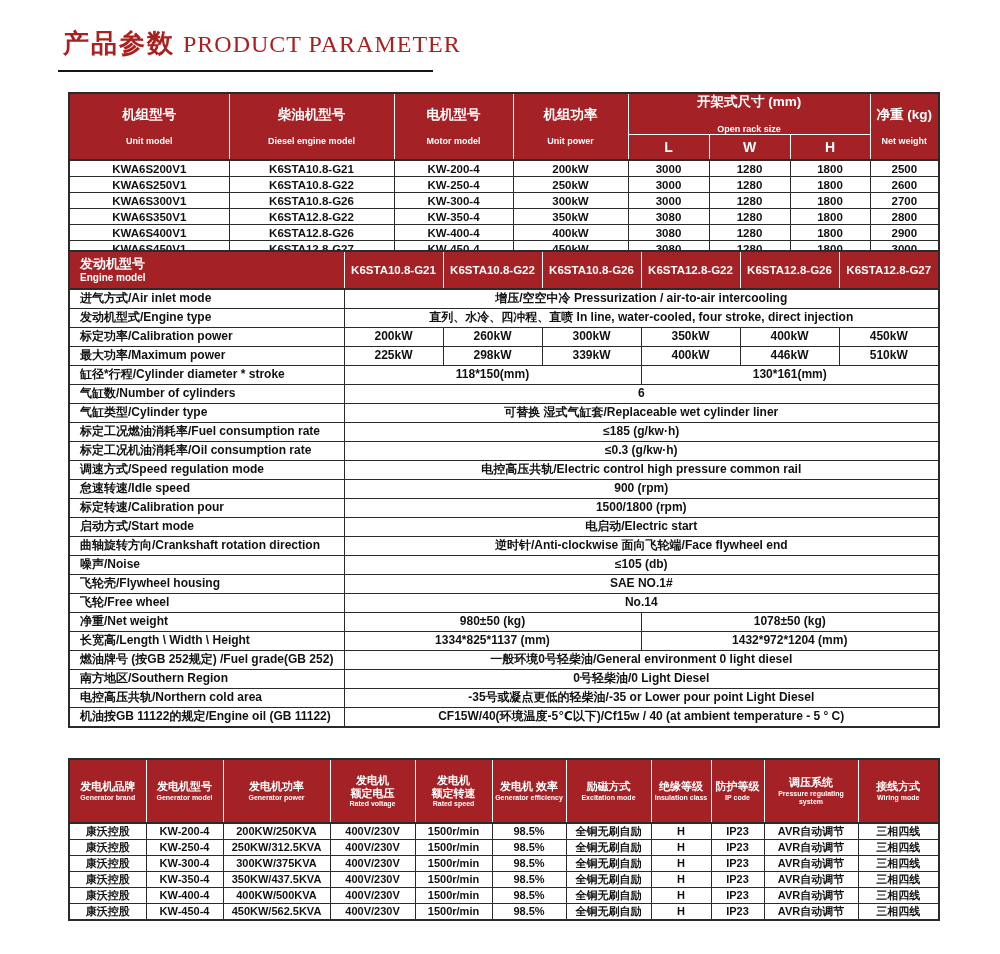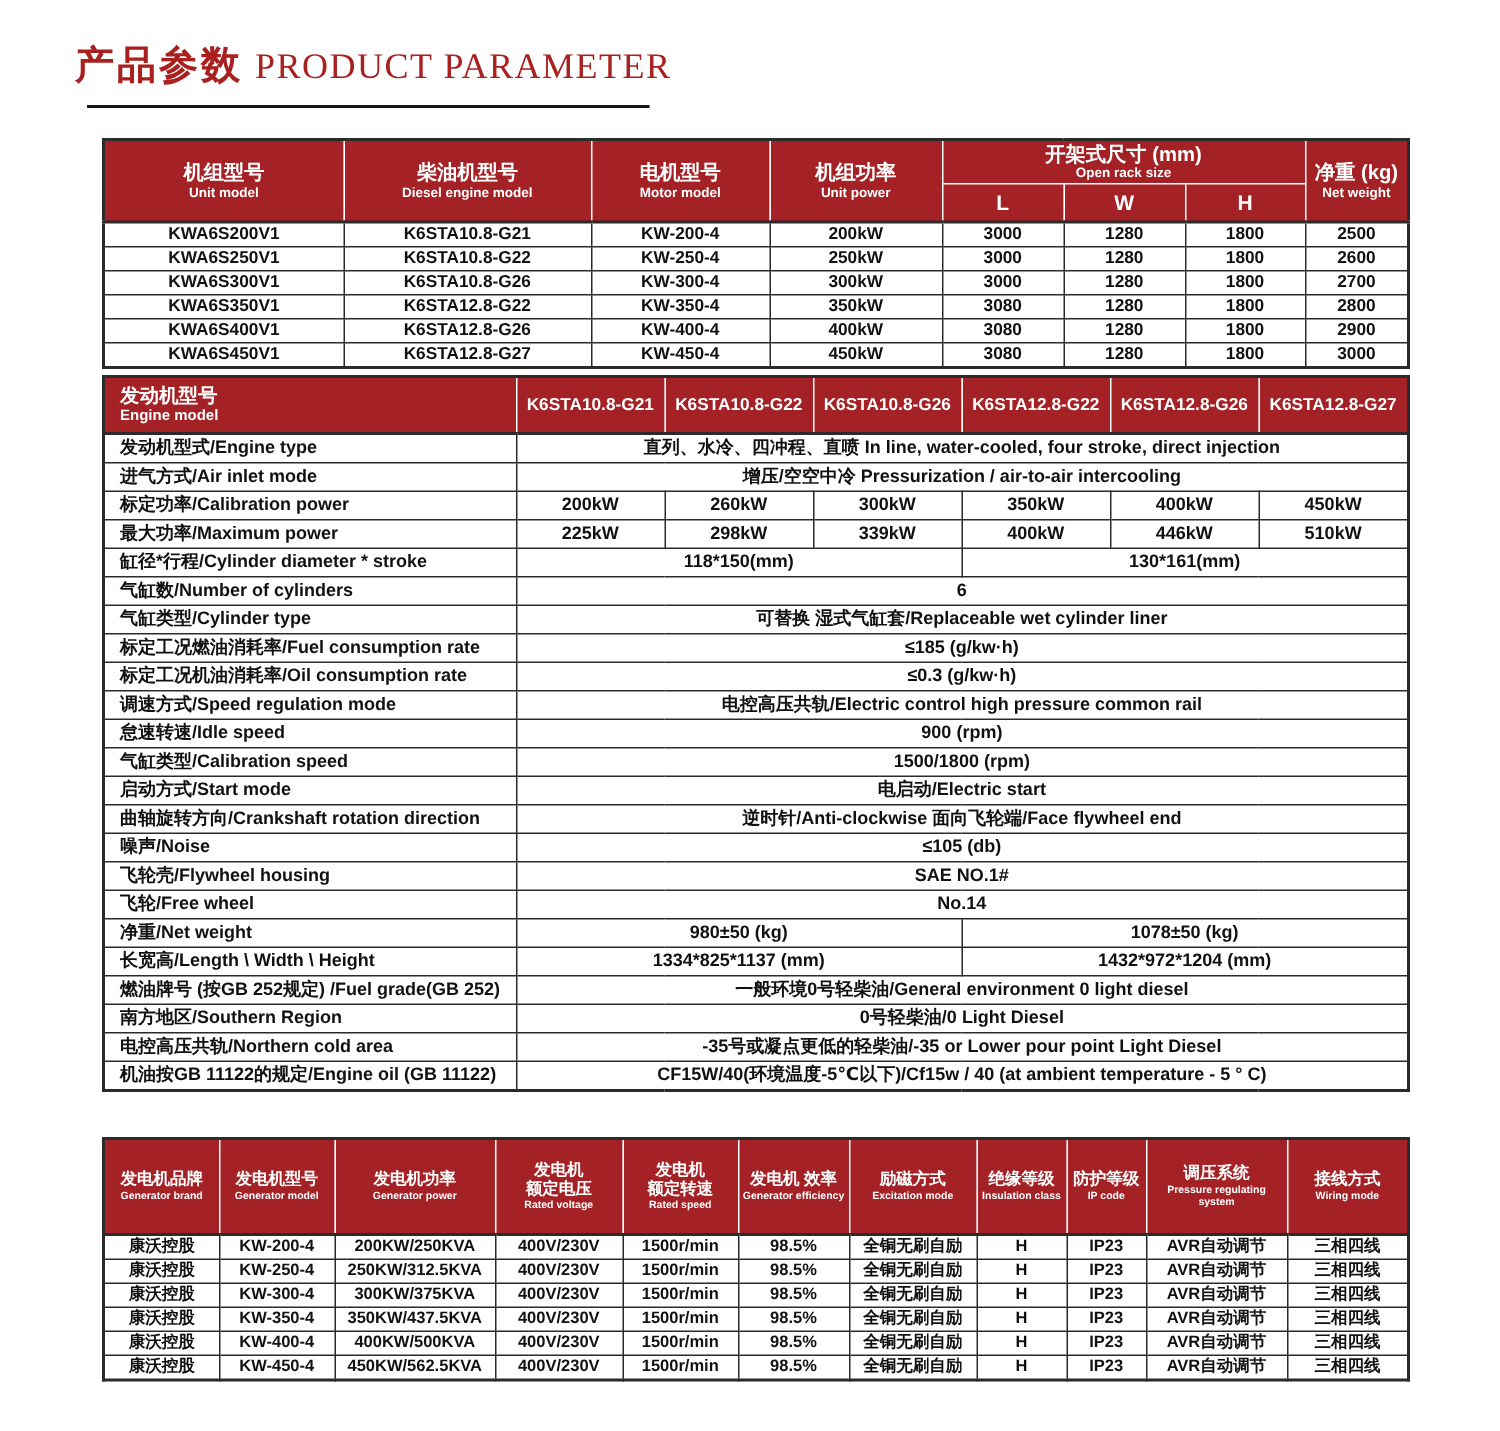--- a/index.html
+++ b/index.html
@@ -9,39 +9,39 @@
   }
   html,body{margin:0;padding:0;background:#fff;}
   body{
     width:1000px;height:954px;overflow:hidden;
     font-family:"Liberation Sans","DejaVu Sans",sans-serif;
     color:#111;
   }
   .page{position:relative;width:1000px;height:954px;background:#fff;}
 
   
-  .title-block{position:absolute;left:50px;top:26px;white-space:nowrap;}
+  .title-block{position:absolute;left:63px;top:26px;white-space:nowrap;}
   .title-cn{font-size:26px;font-weight:700;color:var(--title-red);letter-spacing:2px;}
   .title-en{font-size:24px;font-family:"Liberation Serif","DejaVu Serif",serif;color:var(--title-red);margin-left:8px;letter-spacing:1px;}
   .title-underline{position:absolute;left:58px;top:70px;width:375px;height:2px;background:#151515;}
 
   
   table{border-collapse:collapse;table-layout:fixed;border:2px solid var(--border);}
   th{background:var(--red);color:#fff;border:1px solid #fff;vertical-align:middle;text-align:center;padding:0 2px;font-weight:700;}
   td{border:1px solid var(--border);vertical-align:middle;background:#fff;}
   tbody tr:first-child td{border-top:2px solid var(--border);}
   .cn{line-height:1.15;}
   .en{line-height:1.1;font-weight:600;}
 
   
   .t1{position:absolute;left:68px;top:92px;width:870px;}
   .t1 thead tr:first-child{height:29px;}
   .t1 tr.sub th{height:24px;font-size:14px;border-top:1px solid #fff;}
   .t1 th .cn{font-size:13.5px;}
-  .t1 th .en{font-size:9px;margin-top:1px;}
+  .t1 th .en{font-size:9px;margin-top:15px;}
   .t1 td{height:15px;font-size:11.5px;font-weight:700;text-align:center;line-height:1.1;padding:0 18px;white-space:nowrap;}
 
   
   .t2{position:absolute;left:68px;top:250px;width:870px;}
   .t2 thead tr{height:38px;}
   .t2 .lbl-th{text-align:left;padding-left:10px;}
   .t2 .lbl-th .cn{font-size:13px;}
   .t2 .lbl-th .en{font-size:10px;margin-top:1px;}
   .t2 .model-th{font-size:11.5px;}
   .t2 td{height:18px;font-size:12px;font-weight:600;padding:0 3px;line-height:1.1;}
@@ -192,26 +192,26 @@
         <th class="model-th">K6STA10.8-G21</th>
         <th class="model-th">K6STA10.8-G22</th>
         <th class="model-th">K6STA10.8-G26</th>
         <th class="model-th">K6STA12.8-G22</th>
         <th class="model-th">K6STA12.8-G26</th>
         <th class="model-th">K6STA12.8-G27</th>
       </tr>
     </thead>
     <tbody id="t2-body">
         <tr>
+          <td class="lbl">进气方式/Air inlet mode</td>
+          <td class="val" colspan="6">增压/空空中冷  Pressurization / air-to-air intercooling</td>
+        </tr>
+        <tr>
           <td class="lbl">发动机型式/Engine type</td>
           <td class="val" colspan="6">直列、水冷、四冲程、直喷  In line, water-cooled, four stroke, direct injection</td>
-        </tr>
-        <tr>
-          <td class="lbl">进气方式/Air inlet mode</td>
-          <td class="val" colspan="6">增压/空空中冷  Pressurization / air-to-air intercooling</td>
         </tr>
         <tr>
           <td class="lbl">标定功率/Calibration power</td>
           <td class="val">200kW</td>
           <td class="val">260kW</td>
           <td class="val">300kW</td>
           <td class="val">350kW</td>
           <td class="val">400kW</td>
           <td class="val">450kW</td>
         </tr>
@@ -247,21 +247,21 @@
         </tr>
         <tr>
           <td class="lbl">调速方式/Speed regulation mode</td>
           <td class="val" colspan="6">电控高压共轨/Electric control high pressure common rail</td>
         </tr>
         <tr>
           <td class="lbl">怠速转速/Idle speed</td>
           <td class="val" colspan="6">900 (rpm)</td>
         </tr>
         <tr>
-          <td class="lbl">气缸类型/Calibration speed</td>
+          <td class="lbl">标定转速/Calibration pour</td>
           <td class="val" colspan="6">1500/1800 (rpm)</td>
         </tr>
         <tr>
           <td class="lbl">启动方式/Start mode</td>
           <td class="val" colspan="6">电启动/Electric start</td>
         </tr>
         <tr>
           <td class="lbl">曲轴旋转方向/Crankshaft rotation direction</td>
           <td class="val" colspan="6">逆时针/Anti-clockwise 面向飞轮端/Face flywheel end</td>
         </tr>

